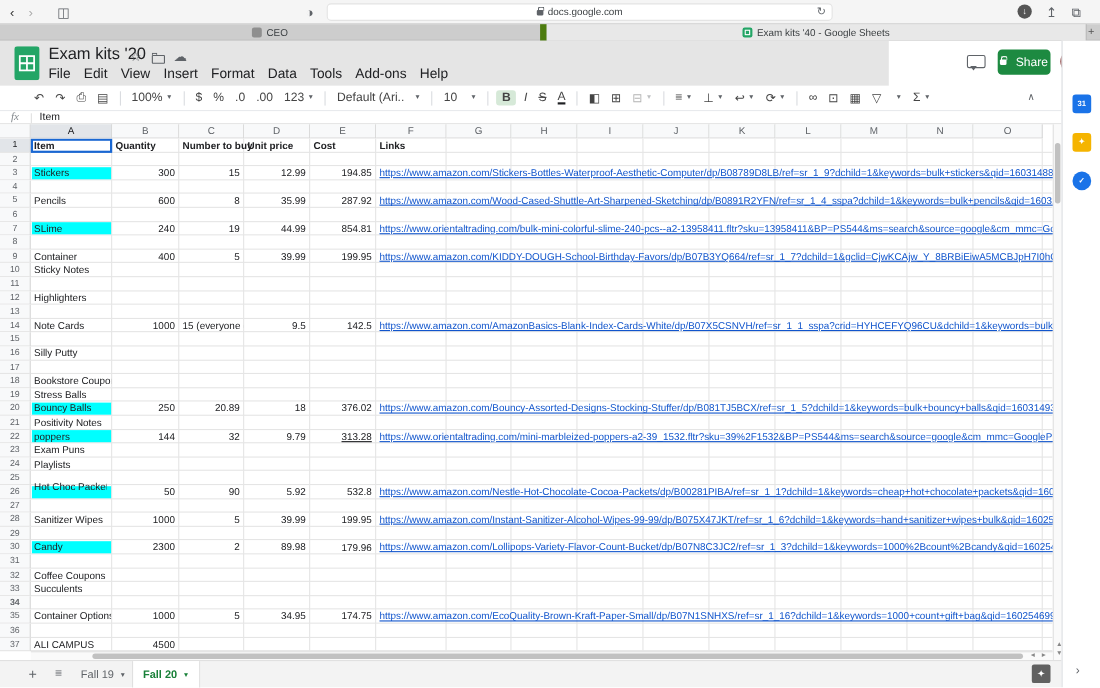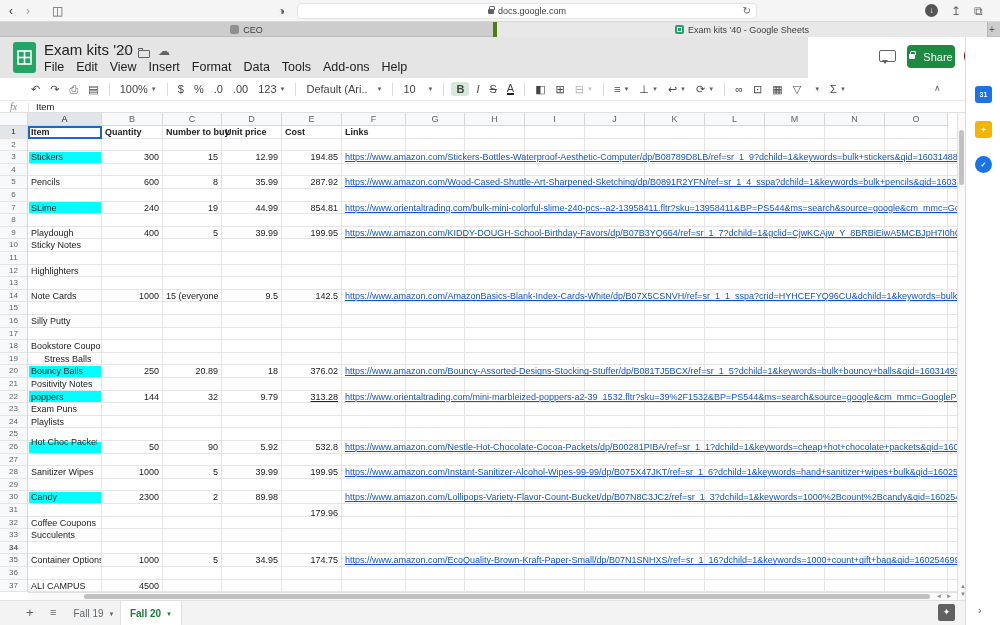--- a/index.html
+++ b/index.html
@@ -11,21 +11,21 @@
   .tbic { position:absolute; top:3px; font-size:12px; color:#5f6368; line-height:16px; }
   #addrpill { position:absolute; left:297px; top:3px; width:460px; height:16px; background:#fff; border:1px solid #e4e4e4; border-radius:4px; display:flex; align-items:center; justify-content:center; font-size:9px; color:#3c4043; }
   #addr-reload { position:absolute; right:5px; top:1px; font-size:10px; color:#5f6368; }
   .lockico { display:inline-block; width:6px; height:5px; background:#5f6368; border-radius:1px; position:relative; margin-right:4px; }
   .lockico::before { content:""; position:absolute; left:1px; top:-3px; width:4px; height:3px; border:1px solid #5f6368; border-bottom:none; border-radius:2px 2px 0 0; }
   .lockico.w { background:#fff; }
   .lockico.w::before { border-color:#fff; }
   #dlcircle { position:absolute; left:925px; top:4px; width:13px; height:13px; border-radius:50%; background:#555; color:#fff; font-size:8px; text-align:center; line-height:13px; }
 
   #tabstrip { position:absolute; left:0; top:22px; width:1000px; height:15px; background:#cdcdcd; border-bottom:1px solid #bdbdbd; }
-  #tab-inactive { position:absolute; left:0; top:0; width:497px; height:15px; border-right:4px solid #4d7c0f; display:flex; align-items:center; justify-content:center; gap:4px; font-size:9px; color:#3c4043; }
+  #tab-inactive { position:absolute; left:0; top:0; width:497px; height:15px; border-right:6px solid #4d7c0f; display:flex; align-items:center; justify-content:center; gap:4px; font-size:9px; color:#3c4043; }
   #tab-active { position:absolute; left:497px; top:0; width:491px; height:15px; background:#e8e8e8; border-right:1px solid #b5b5b5; display:flex; align-items:center; justify-content:center; gap:4px; font-size:9px; color:#3c4043; }
   #newtab { position:absolute; right:2px; top:0; width:12px; height:15px; font-size:10px; color:#555; text-align:center; line-height:15px; }
   .favsq { width:9px; height:9px; border-radius:2px; background:#8f8f8f; position:relative; }
   .favsq.green { background:#23a566; }
   .favsq.green::after { content:""; position:absolute; left:2px; top:2px; right:2px; bottom:2px; border:1px solid #fff; }
 
   
   #appheader { position:absolute; left:0; top:37px; width:808px; height:41px; background:#e5e5e5; }
   #logo { position:absolute; left:13px; top:5px; }
   #doc-title { position:absolute; left:44px; top:4px; font-size:15px; color:#202124; }
@@ -405,37 +405,37 @@
       <div class="cell num" style="top: 50.4px; left: 222px; width: 56px;">35.99</div>
       <div class="cell num" style="top: 50.4px; left: 282px; width: 56px;">287.92</div>
       <div class="cell-link" style="left: 345px; top: 50.4px; color: rgb(17, 85, 204);">https://www.amazon.com/Wood-Cased-Shuttle-Art-Sharpened-Sketching/dp/B0891R2YFN/ref=sr_1_4_sspa?dchild=1&amp;keywords=bulk+pencils&amp;qid=1603148746&amp;sr=8-4-spons&amp;ps</div>
       <div class="hlfill" style="left: 29px; top: 76.1px; width: 72px; height: 11.1px; background: rgb(0, 255, 255);"></div>
       <div class="cell clip" style="top: 75.6px; left: 31px; width: 70px;">SLime</div>
       <div class="cell num" style="top: 75.6px; left: 102px; width: 57px;">240</div>
       <div class="cell num" style="top: 75.6px; left: 163px; width: 55px;">19</div>
       <div class="cell num" style="top: 75.6px; left: 222px; width: 56px;">44.99</div>
       <div class="cell num" style="top: 75.6px; left: 282px; width: 56px;">854.81</div>
       <div class="cell-link" style="left: 345px; top: 75.6px; color: rgb(17, 85, 204);">https://www.orientaltrading.com/bulk-mini-colorful-slime-240-pcs--a2-13958411.fltr?sku=13958411&amp;BP=PS544&amp;ms=search&amp;source=google&amp;cm_mmc=GooglePLA-_-8885618150-_</div>
-      <div class="cell clip" style="top: 100.8px; left: 31px; width: 70px;">Playdough</div>
+      <div class="cell clip" style="top: 100.8px; left: 31px; width: 70px;">Container</div>
       <div class="cell num" style="top: 100.8px; left: 102px; width: 57px;">400</div>
       <div class="cell num" style="top: 100.8px; left: 163px; width: 55px;">5</div>
       <div class="cell num" style="top: 100.8px; left: 222px; width: 56px;">39.99</div>
       <div class="cell num" style="top: 100.8px; left: 282px; width: 56px;">199.95</div>
       <div class="cell-link" style="left: 345px; top: 100.8px; color: rgb(17, 85, 204);">https://www.amazon.com/KIDDY-DOUGH-School-Birthday-Favors/dp/B07B3YQ664/ref=sr_1_7?dchild=1&amp;gclid=CjwKCAjw_Y_8BRBiEiwA5MCBJpH7I0hCVPjxmUIPODAVrsN_MU</div>
       <div class="cell clip" style="top: 113.4px; left: 31px; width: 70px;">Sticky Notes</div>
       <div class="cell clip" style="top: 138.6px; left: 31px; width: 70px;">Highlighters</div>
       <div class="cell clip" style="top: 163.8px; left: 31px; width: 70px;">Note Cards</div>
       <div class="cell num" style="top: 163.8px; left: 102px; width: 57px;">1000</div>
       <div class="cell clip" style="top: 163.8px; left: 166px; width: 55px;">15 (everyone get</div>
       <div class="cell num" style="top: 163.8px; left: 222px; width: 56px;">9.5</div>
       <div class="cell num" style="top: 163.8px; left: 282px; width: 56px;">142.5</div>
       <div class="cell-link" style="left: 345px; top: 163.8px; color: rgb(17, 85, 204);">https://www.amazon.com/AmazonBasics-Blank-Index-Cards-White/dp/B07X5CSNVH/ref=sr_1_1_sspa?crid=HYHCEFYQ96CU&amp;dchild=1&amp;keywords=bulk+notecards&amp;qid=1602546</div>
       <div class="cell clip" style="top: 189px; left: 31px; width: 70px;">Silly Putty</div>
       <div class="cell clip" style="top: 214.2px; left: 31px; width: 70px;">Bookstore Coupons</div>
-      <div class="cell clip" style="top: 226.8px; left: 31px; width: 70px; margin-left: 13px;">Stress Balls</div>
+      <div class="cell clip" style="top: 226.8px; left: 31px; width: 70px;">Stress Balls</div>
       <div class="hlfill" style="left: 29px; top: 239.9px; width: 72px; height: 11.1px; background: rgb(0, 255, 255);"></div>
       <div class="cell clip" style="top: 239.4px; left: 31px; width: 70px;">Bouncy Balls</div>
       <div class="cell num" style="top: 239.4px; left: 102px; width: 57px;">250</div>
       <div class="cell num" style="top: 239.4px; left: 163px; width: 55px;">20.89</div>
       <div class="cell num" style="top: 239.4px; left: 222px; width: 56px;">18</div>
       <div class="cell num" style="top: 239.4px; left: 282px; width: 56px;">376.02</div>
       <div class="cell-link" style="left: 345px; top: 239.4px; color: rgb(17, 85, 204);">https://www.amazon.com/Bouncy-Assorted-Designs-Stocking-Stuffer/dp/B081TJ5BCX/ref=sr_1_5?dchild=1&amp;keywords=bulk+bouncy+balls&amp;qid=1603149309&amp;s=toys-and-games&amp;s</div>
       <div class="cell clip" style="top: 252px; left: 31px; width: 70px;">Positivity Notes</div>
       <div class="hlfill" style="left: 29px; top: 265.1px; width: 72px; height: 11.1px; background: rgb(0, 255, 255);"></div>
       <div class="cell clip" style="top: 264.6px; left: 31px; width: 70px;">poppers</div>
@@ -457,21 +457,21 @@
       <div class="cell num" style="top: 340.2px; left: 102px; width: 57px;">1000</div>
       <div class="cell num" style="top: 340.2px; left: 163px; width: 55px;">5</div>
       <div class="cell num" style="top: 340.2px; left: 222px; width: 56px;">39.99</div>
       <div class="cell num" style="top: 340.2px; left: 282px; width: 56px;">199.95</div>
       <div class="cell-link" style="left: 345px; top: 340.2px; color: rgb(17, 85, 204);">https://www.amazon.com/Instant-Sanitizer-Alcohol-Wipes-99-99/dp/B075X47JKT/ref=sr_1_6?dchild=1&amp;keywords=hand+sanitizer+wipes+bulk&amp;qid=1602546477&amp;sr=8-6</div>
       <div class="hlfill" style="left: 29px; top: 365.9px; width: 72px; height: 11.1px; background: rgb(0, 255, 255);"></div>
       <div class="cell clip" style="top: 365.4px; left: 31px; width: 70px;">Candy</div>
       <div class="cell num" style="top: 365.4px; left: 102px; width: 57px;">2300</div>
       <div class="cell num" style="top: 365.4px; left: 163px; width: 55px;">2</div>
       <div class="cell num" style="top: 365.4px; left: 222px; width: 56px;">89.98</div>
-      <div class="cell num" style="top: 381px; left: 282px; width: 56px;">179.96</div>
+      <div class="cell num" style="top: 366px; left: 282px; width: 56px;">179.96</div>
       <div class="cell-link" style="left: 345px; top: 365.4px; color: rgb(17, 85, 204);">https://www.amazon.com/Lollipops-Variety-Flavor-Count-Bucket/dp/B07N8C3JC2/ref=sr_1_3?dchild=1&amp;keywords=1000%2Bcount%2Bcandy&amp;qid=1602546609&amp;sr=8-3&amp;th=1</div>
       <div class="cell clip" style="top: 390.6px; left: 31px; width: 70px;">Coffee Coupons</div>
       <div class="cell clip" style="top: 403.2px; left: 31px; width: 70px;">Succulents</div>
       <div class="cell clip" style="top: 428.4px; left: 31px; width: 70px;">Container Options</div>
       <div class="cell num" style="top: 428.4px; left: 102px; width: 57px;">1000</div>
       <div class="cell num" style="top: 428.4px; left: 163px; width: 55px;">5</div>
       <div class="cell num" style="top: 428.4px; left: 222px; width: 56px;">34.95</div>
       <div class="cell num" style="top: 428.4px; left: 282px; width: 56px;">174.75</div>
       <div class="cell-link" style="left: 345px; top: 428.4px; color: rgb(17, 85, 204);">https://www.amazon.com/EcoQuality-Brown-Kraft-Paper-Small/dp/B07N1SNHXS/ref=sr_1_16?dchild=1&amp;keywords=1000+count+gift+bag&amp;qid=1602546996&amp;sr=8-16</div>
       <div class="cell clip" style="top: 453.6px; left: 31px; width: 70px;">ALI CAMPUS</div>

